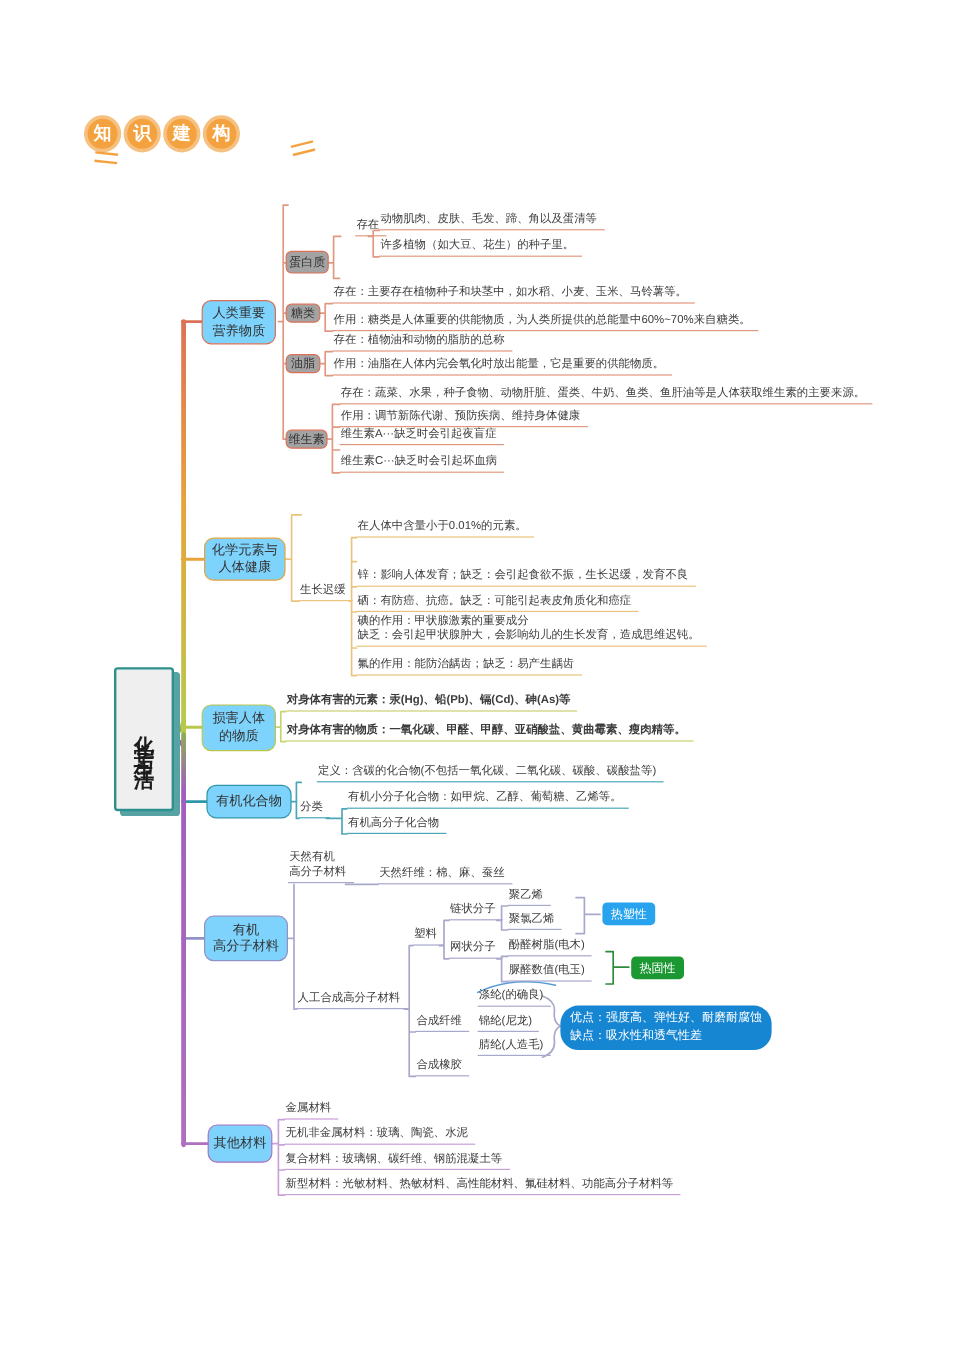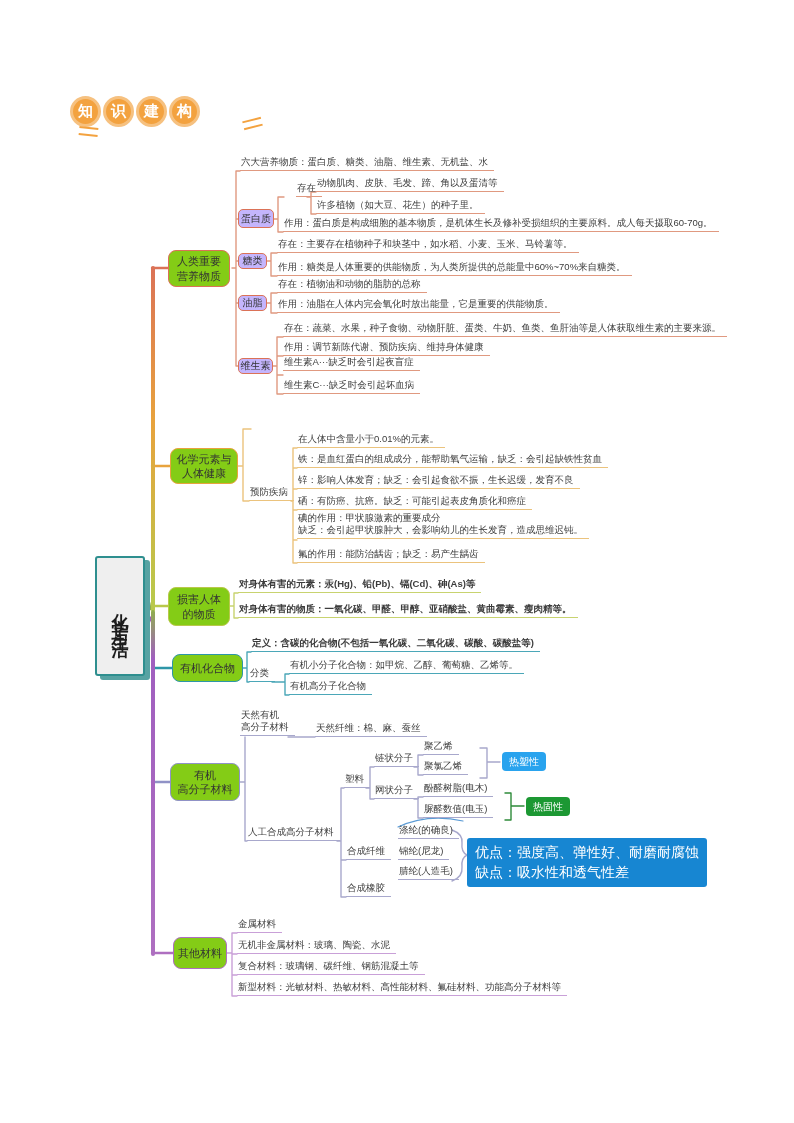--- a/index.html
+++ b/index.html
@@ -15,28 +15,28 @@
   .dbar{position:absolute;width:19px;height:5px;border-top:2px solid #F3A23F;border-bottom:2px solid #F3A23F;}
 
   
   .root-node{position:absolute;left:95px;top:556px;width:46px;height:116px;background:#EFEFEF;
              border:2px solid #2E8F8F;border-radius:3px;box-shadow:5px 4px 0 #57A3A3;
              display:flex;align-items:center;justify-content:center;}
   .root-node span{writing-mode:vertical-rl;font-size:17px;font-weight:bold;color:#1c1c1c;
                   letter-spacing:7px;line-height:1;}
 
   
-  .bnode{position:absolute;background:#84cc16;border:1.8px solid;border-radius:8px;
+  .bnode{position:absolute;background:#7dd3fc;border:1.8px solid;border-radius:8px;
          display:flex;flex-direction:column;align-items:center;justify-content:center;
          font-size:11px;line-height:1.3;color:#333;text-align:center;box-sizing:border-box;}
   .b1{border-color:#DB7257;} .b2{border-color:#E8A33D;} .b3{border-color:#B9C84B;}
   .b4{border-color:#2E96A8;} .b5{border-color:#9092C6;} .b6{border-color:#AE6FC0;}
 
   
-  .sbox{position:absolute;background:#c4b5fd;border:1.4px solid #DB7257;border-radius:5px;
+  .sbox{position:absolute;background:#a3a3a3;border:1.4px solid #DB7257;border-radius:5px;
         font-size:10px;color:#333;display:flex;align-items:center;justify-content:center;
         box-sizing:border-box;}
 
   
   .leaf{position:absolute;font-size:9.5px;line-height:12px;color:#3c3c3c;white-space:nowrap;
         padding:0 6px 2px 1px;border-bottom:1.4px solid;}
   .leaf.multi{white-space:normal;}
   .leaf.multi div{display:block;}
   .c1{border-bottom-color:#E09980;} .c2{border-bottom-color:#EBC37D;}
   .c3{border-bottom-color:#C8D36F;font-weight:bold;} .c4{border-bottom-color:#4BA7B8;}
@@ -45,21 +45,21 @@
   
   .trunk{position:absolute;width:3.5px;border-radius:2px;}
   #trunk-top{left:151px;top:266px;height:346px;
              background:linear-gradient(180deg,#DB7257 0%,#E8A33D 45%,#B9C84B 96%);}
   #trunk-bottom{left:151px;top:610px;height:346px;
              background:linear-gradient(180deg,#8FAE4E 0%,#A05FBF 14%,#AE6FC0 100%);}
 
   
   .chip{position:absolute;border-radius:4px;color:#fff;font-size:10px;padding:2.5px 7px;white-space:nowrap;}
   .chip-blue{background:#29A3EE;} .chip-green{background:#1C9833;}
-  .infobox{position:absolute;background:#1786D2;border-radius:3px;color:#fff;font-size:14px;
+  .infobox{position:absolute;background:#1786D2;border-radius:15px;color:#fff;font-size:10px;
            line-height:1.45;padding:4px 8px;white-space:nowrap;}
 </style>
 </head>
 <body>
 
 <div id="canvas">
 
   <svg class="wires" width="794" height="1123" viewBox="0 0 794 1123">
     <g fill="none" stroke-linecap="round">
 
@@ -138,29 +138,27 @@
     <div>有机化合物</div>
   </div>
   <div class="bnode b5" style="left:170px;top:763px;width:70px;height:38px;">
     <div>有机</div>
     <div>高分子材料</div>
   </div>
   <div class="bnode b6" style="left:173px;top:937px;width:54px;height:32px;">
     <div>其他材料</div>
   </div>
 
-  <div class="leaf c1" style="left:240px;top:156px;">六大营养物质：蛋白质、糖类、油脂、维生素、无机盐、水</div>
 
   <div class="sbox" style="left:238px;top:209px;width:36px;height:19px;">
     <span>蛋白质</span>
     </div>
   <div class="leaf c1" style="left:296px;top:182px;">存在</div>
   <div class="leaf c1" style="left:316px;top:177px;">动物肌肉、皮肤、毛发、蹄、角以及蛋清等</div>
   <div class="leaf c1" style="left:316px;top:199px;">许多植物（如大豆、花生）的种子里。</div>
-  <div class="leaf c1" style="left:283px;top:217px;">作用：蛋白质是构成细胞的基本物质，是机体生长及修补受损组织的主要原料。成人每天摄取60-70g。</div>
 
   <div class="sbox" style="left:238px;top:253px;width:29px;height:16px;">
     <span>糖类</span>
     </div>
   <div class="leaf c1" style="left:277px;top:238px;">存在：主要存在植物种子和块茎中，如水稻、小麦、玉米、马铃薯等。</div>
   <div class="leaf c1" style="left:277px;top:261px;">作用：糖类是人体重要的供能物质，为人类所提供的总能量中60%~70%来自糖类。</div>
 
   <div class="sbox" style="left:238px;top:295px;width:29px;height:16px;">
     <span>油脂</span>
     </div>
@@ -168,35 +166,34 @@
   <div class="leaf c1" style="left:277px;top:298px;">作用：油脂在人体内完会氧化时放出能量，它是重要的供能物质。</div>
 
   <div class="sbox" style="left:238px;top:358px;width:35px;height:16px;">
     <span>维生素</span>
     </div>
   <div class="leaf c1" style="left:283px;top:322px;">存在：蔬菜、水果，种子食物、动物肝脏、蛋类、牛奶、鱼类、鱼肝油等是人体获取维生素的主要来源。</div>
   <div class="leaf c1" style="left:283px;top:341px;">作用：调节新陈代谢、预防疾病、维持身体健康</div>
   <div class="leaf c1" style="left:283px;top:356px;">维生素A···缺乏时会引起夜盲症</div>
   <div class="leaf c1" style="left:283px;top:379px;">维生素C···缺乏时会引起坏血病</div>
 
-  <div class="leaf c2" style="left:249px;top:486px;">预防疾病</div>
+  <div class="leaf c2" style="left:249px;top:486px;">生长迟缓</div>
   <div class="leaf c2" style="left:297px;top:433px;">在人体中含量小于0.01%的元素。</div>
-  <div class="leaf c2" style="left:297px;top:453px;">铁：是血红蛋白的组成成分，能帮助氧气运输，缺乏：会引起缺铁性贫血</div>
   <div class="leaf c2" style="left:297px;top:474px;">锌：影响人体发育；缺乏：会引起食欲不振，生长迟缓，发育不良</div>
   <div class="leaf c2" style="left:297px;top:495px;">硒：有防癌、抗癌。缺乏：可能引起表皮角质化和癌症</div>
   <div class="leaf c2 multi" style="left:297px;top:512px;">
     <div>碘的作用：甲状腺激素的重要成分</div>
     <div>缺乏：会引起甲状腺肿大，会影响幼儿的生长发育，造成思维迟钝。</div>
   </div>
   <div class="leaf c2" style="left:297px;top:548px;">氟的作用：能防治龋齿；缺乏：易产生龋齿</div>
 
   <div class="leaf c3" style="left:238px;top:578px;">对身体有害的元素：汞(Hg)、铅(Pb)、镉(Cd)、砷(As)等</div>
   <div class="leaf c3" style="left:238px;top:603px;">对身体有害的物质：一氧化碳、甲醛、甲醇、亚硝酸盐、黄曲霉素、瘦肉精等。</div>
 
-  <div class="leaf c4" style="left:251px;top:637px;font-weight:bold;">定义：含碳的化合物(不包括一氧化碳、二氧化碳、碳酸、碳酸盐等)</div>
+  <div class="leaf c4" style="left:264px;top:637px;">定义：含碳的化合物(不包括一氧化碳、二氧化碳、碳酸、碳酸盐等)</div>
   <div class="leaf c4" style="left:249px;top:667px;">分类</div>
   <div class="leaf c4" style="left:289px;top:659px;">有机小分子化合物：如甲烷、乙醇、葡萄糖、乙烯等。</div>
   <div class="leaf c4" style="left:289px;top:680px;">有机高分子化合物</div>
 
   <div class="leaf c5 multi" style="left:240px;top:709px;">
     <div>天然有机</div>
     <div>高分子材料</div>
   </div>
   <div class="leaf c5" style="left:315px;top:722px;">天然纤维：棉、麻、蚕丝</div>
   <div class="leaf c5" style="left:247px;top:826px;">人工合成高分子材料</div>

